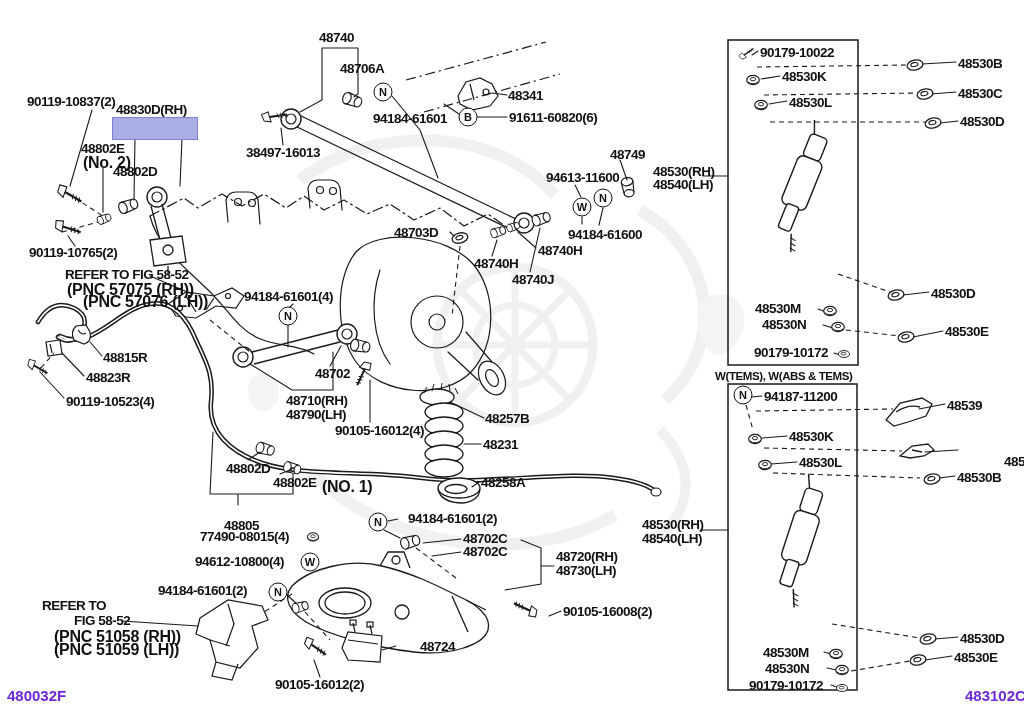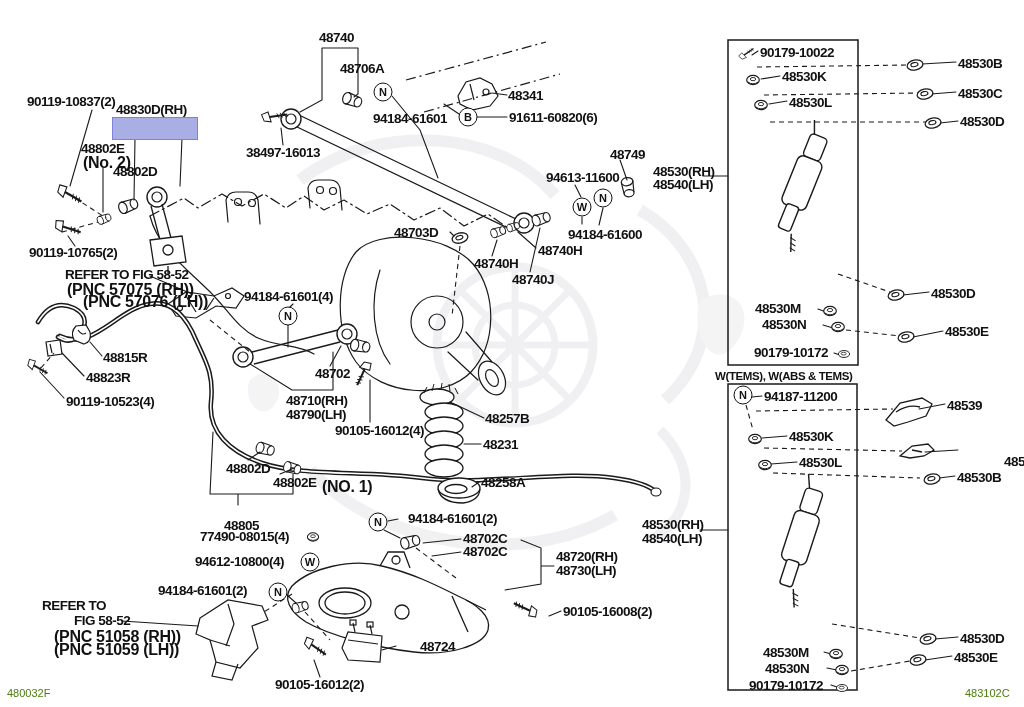--- a/index.html
+++ b/index.html
@@ -4,21 +4,21 @@
 <style>
   html,body{margin:0;padding:0;background:#fff;}
   .stage{position:relative;width:1024px;height:707px;background:#fff;overflow:hidden;
          font-family:"Liberation Sans",sans-serif;}
   .stage svg{position:absolute;left:0;top:0;z-index:1;}
   .hl{position:absolute;z-index:2;}
   .lbl{position:absolute;z-index:3;font:bold 13.5px/1.02 "Liberation Sans",sans-serif;
        letter-spacing:-0.5px;color:#111;white-space:nowrap;}
   .lbl.small{font-size:16px;letter-spacing:-0.3px;}
   .lbl.hdr{font-size:11.5px;letter-spacing:-0.4px;}
-  .lbl.footer{font-weight:400;font-size:11px;letter-spacing:0;color:#4d7c0f;}
+  .lbl.footer{font-weight:700;font-size:15px;letter-spacing:0;color:#6d28d9;}
   .circ{position:absolute;z-index:3;width:17px;height:17px;border:1.7px solid #111;
         border-radius:50%;background:#fff;font:bold 11px/16px "Liberation Sans",sans-serif;
         text-align:center;color:#111;transform:translate(-50%,-50%);}
 </style>
 </head>
 <body>
 
 <div class="stage">
 
 <svg width="1024" height="707" viewBox="0 0 1024 707">

